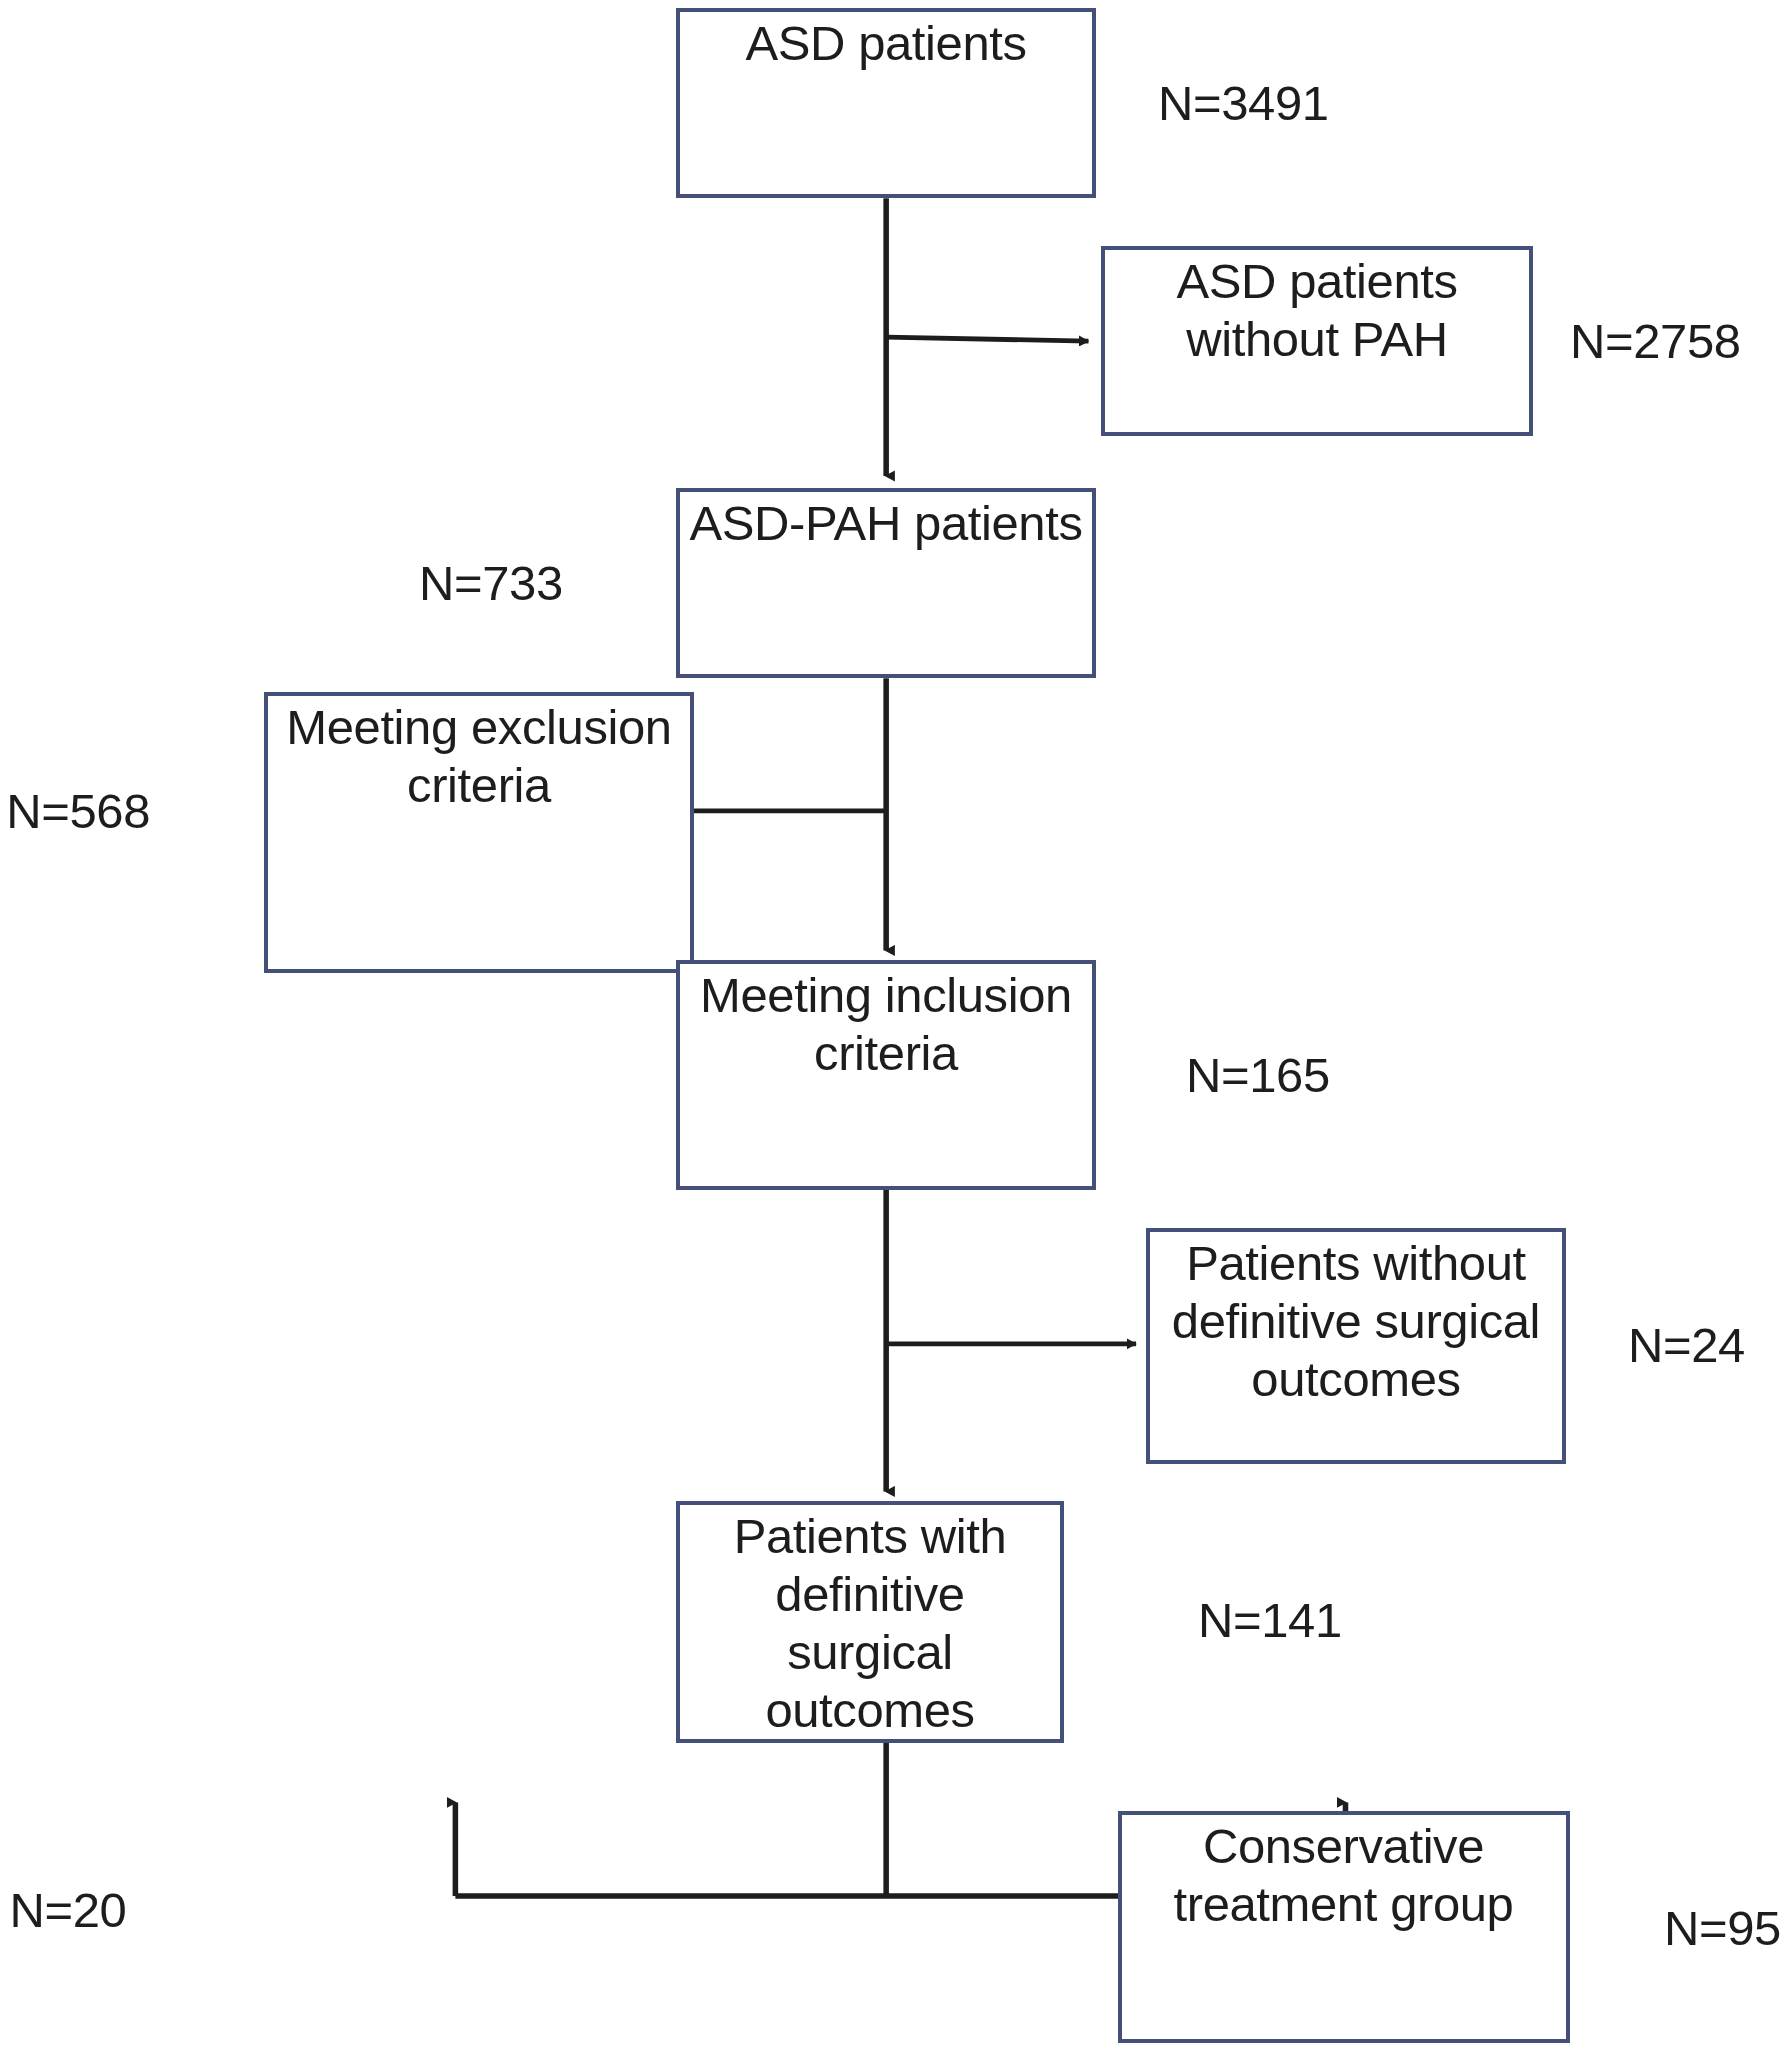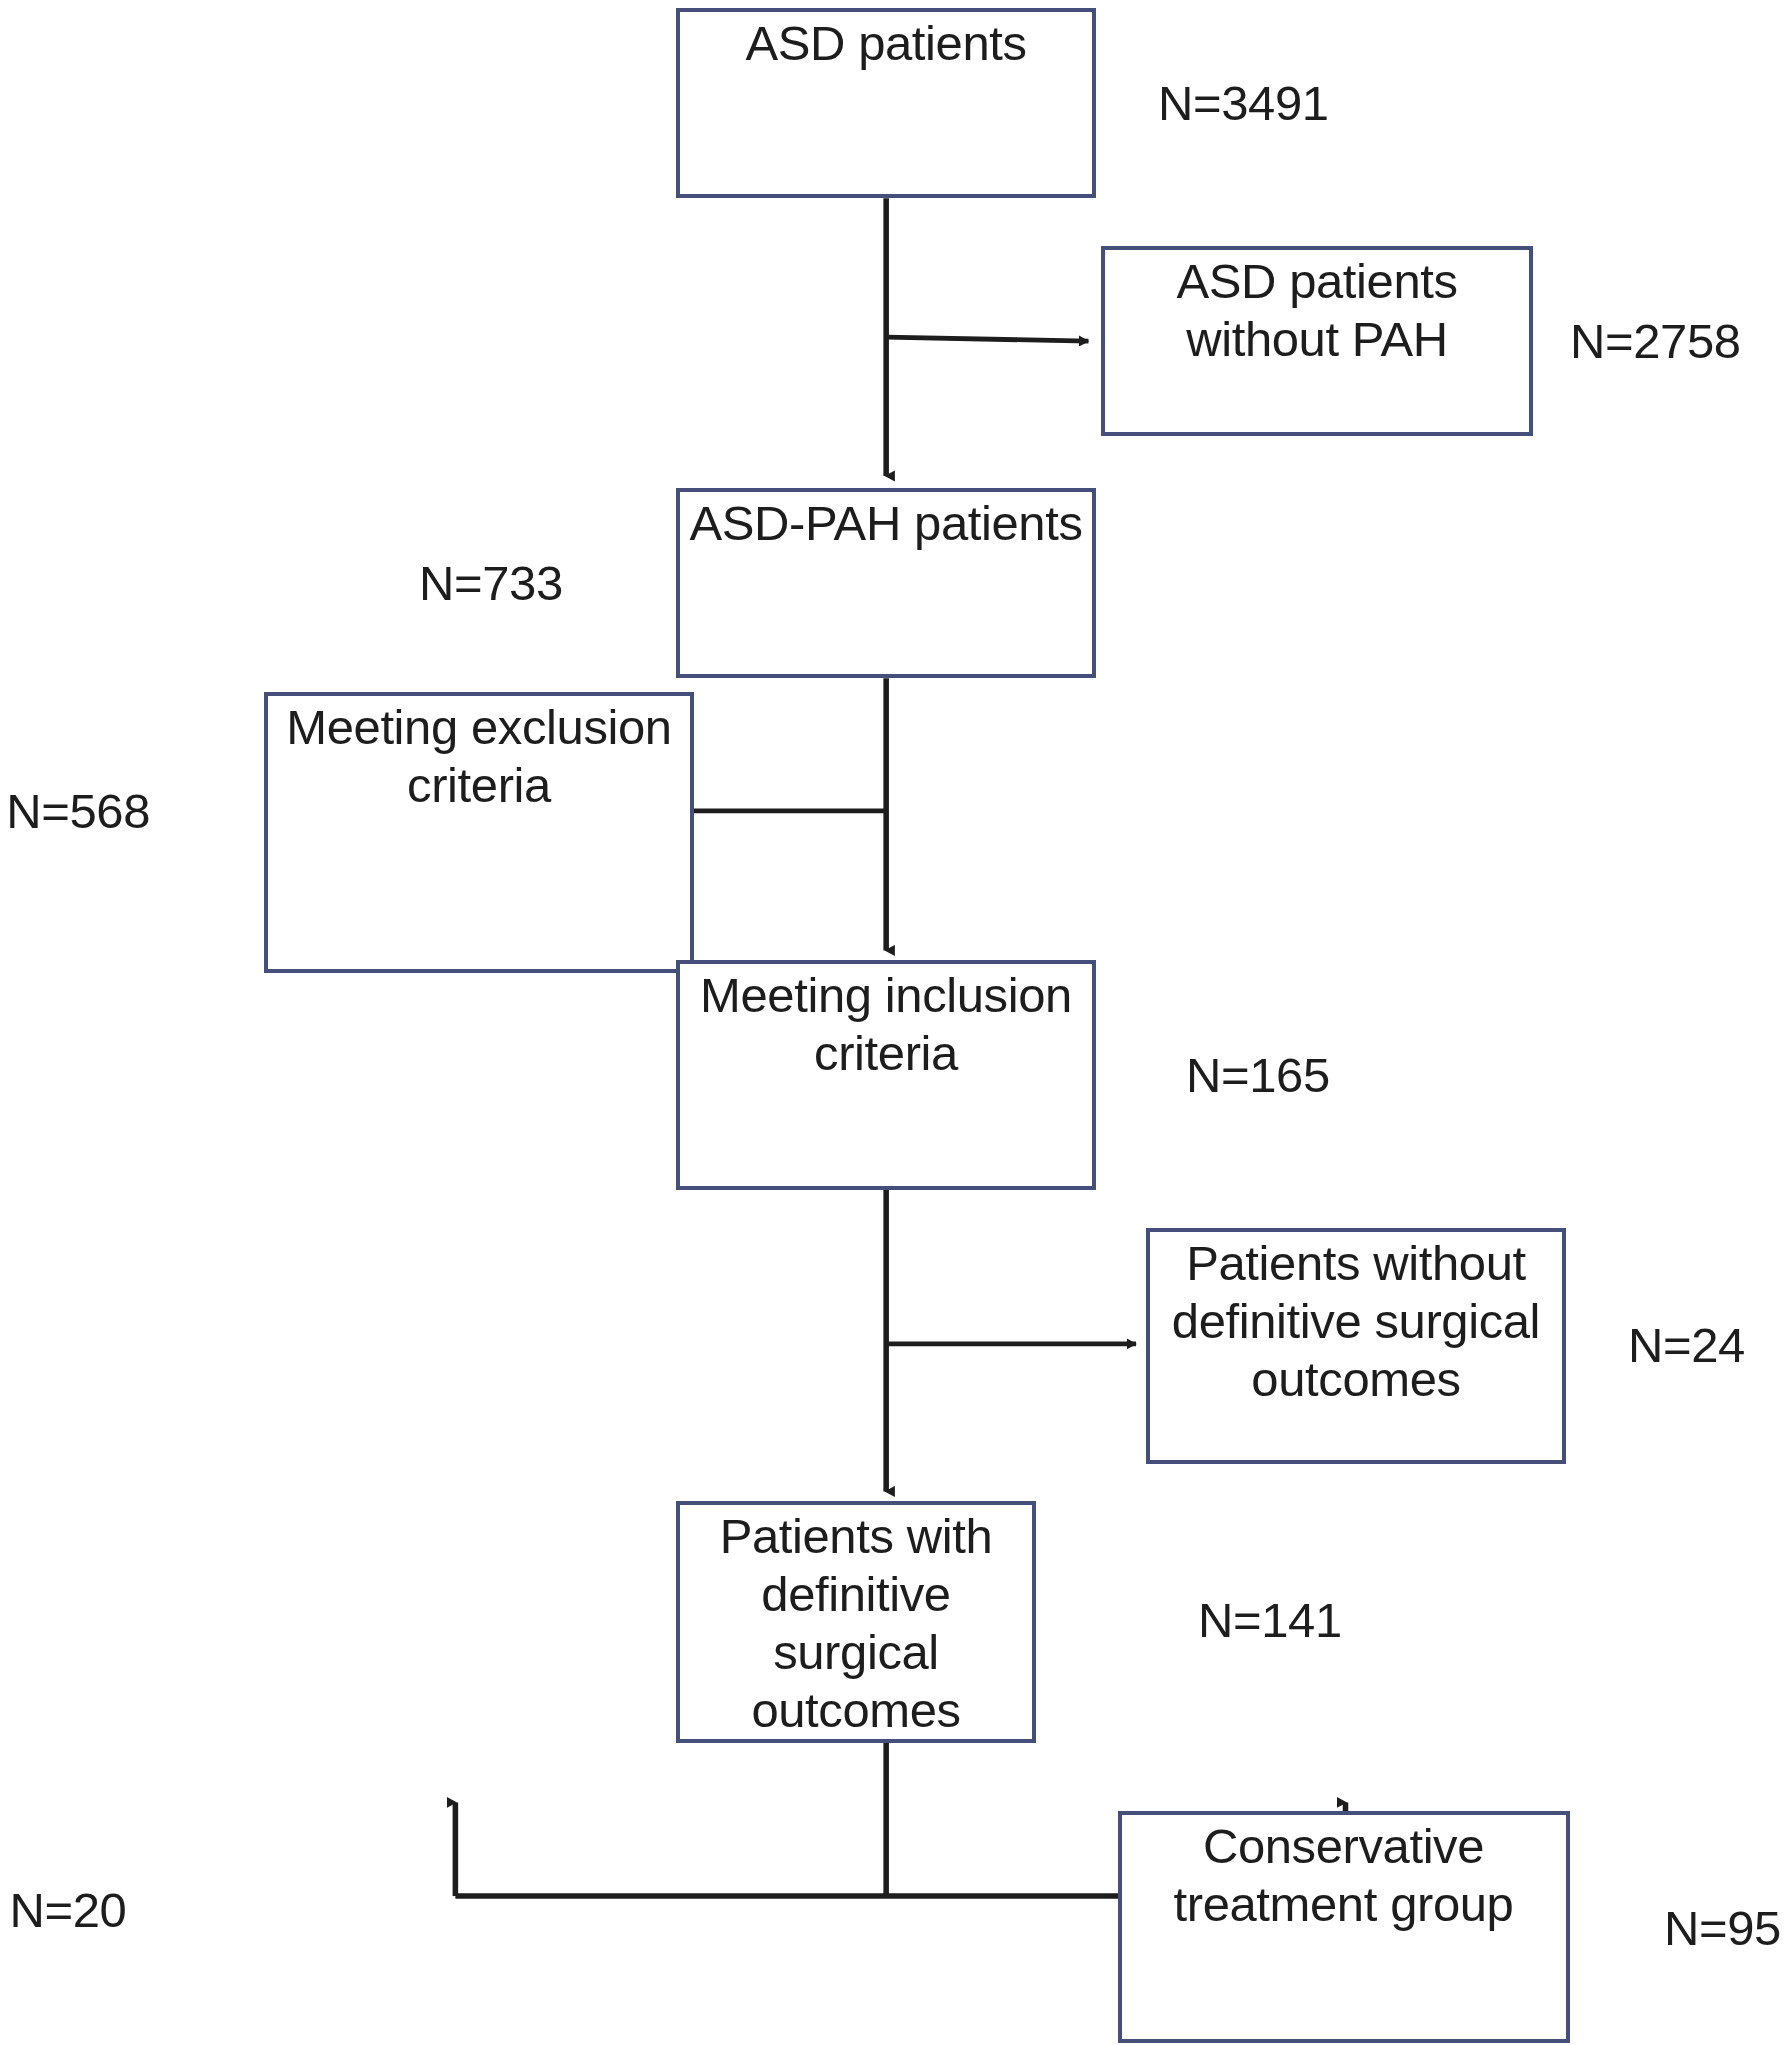--- a/index.html
+++ b/index.html
@@ -127,21 +127,21 @@
   </div>
   <div class="nlabel" style="left:1186px; top:1051px;">N=165</div>
 
   <div class="node" style="left:1146px; top:1228px; width:420px; height:236px;">
     <span>Patients without
 definitive surgical
 outcomes</span>
   </div>
   <div class="nlabel" style="left:1628px; top:1321px;">N=24</div>
 
-  <div class="node" style="left:676px; top:1501px; width:360px; height:242px;">
+  <div class="node" style="left:676px; top:1501px; width:388px; height:242px;">
     <span>Patients with
 definitive surgical
 outcomes</span>
   </div>
   <div class="nlabel" style="left:1198px; top:1596px;">N=141</div>
 
   <div class="nlabel" style="left:9.5px; top:1886px;">N=20</div>
 
   <div class="node" style="left:1118px; top:1811px; width:452px; height:232px;padding-left:7px;">
     <span>Conservative

